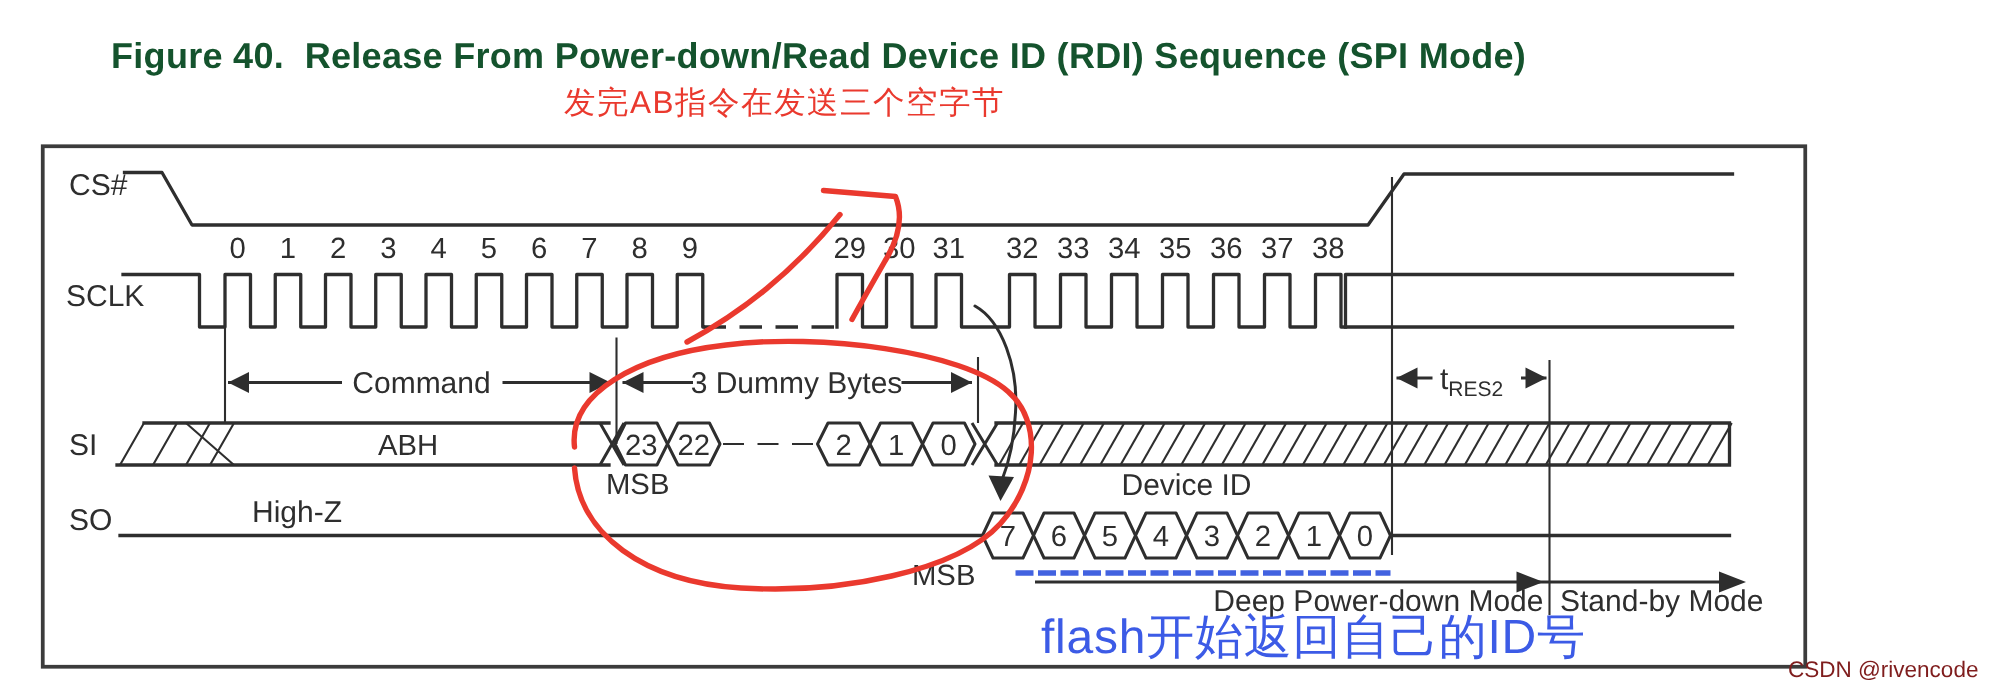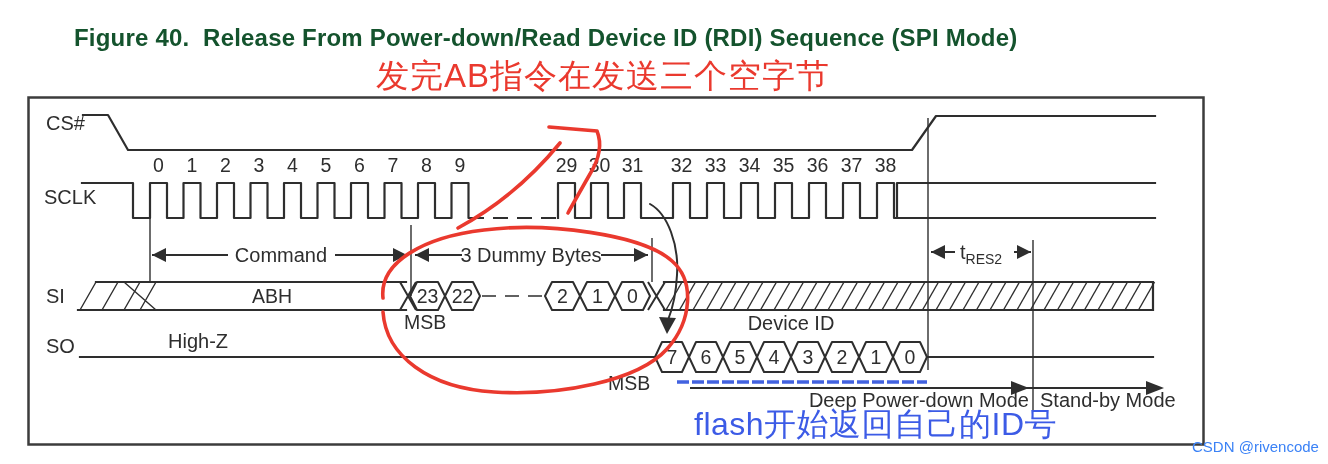--- a/index.html
+++ b/index.html
@@ -6,21 +6,21 @@
   body{
     width:1328px;height:464px;position:relative;background:#ffffff;
     font-family:"Liberation Sans",sans-serif;overflow:hidden;
   }
   .title{
     position:absolute;left:74px;top:24px;
     font-size:24px;font-weight:bold;color:#14532d;white-space:pre;letter-spacing:.2px;
   }
   .red-note{
     position:absolute;left:376px;top:54px;
-    font-size:33px;letter-spacing:1px;white-space:pre;
+    font-size:21px;letter-spacing:1px;white-space:pre;
   }
   .blue-note{
     position:absolute;left:694px;top:403px;
     font-size:32px;letter-spacing:.5px;white-space:pre;
   }
   .watermark{
     position:absolute;left:1192px;top:438px;
     font-size:15px;color:#b5b5b5;white-space:pre;
   }
   svg{position:absolute;left:0;top:0;}
@@ -215,13 +215,13 @@
   </g>
 
   <g>
     <path class="redpen" d="M 383 298 C 379 262, 424 237, 484 230 C 546 222, 642 234, 672 261 C 695 281, 692 321, 667 349 C 638 381, 560 396, 494 392 C 429 388, 386 356, 383 312"></path>
     <path class="redpen" d="M 458 228 C 495 208, 528 182, 560 143"></path>
     <path class="redpen" d="M 549 127 L 597 131 C 603 146, 598 161, 590 174 C 582 188, 574 202, 568 213"></path>
   </g>
 </svg>
 
 <div class="blue-note" style="color: rgb(60, 91, 230); text-align: right;">flash开始返回自己的ID号</div>
-<div class="watermark" style="color: #3b82f6; text-align: right;">CSDN @rivencode</div>
+<div class="watermark" style="color: #7f1d1d; text-align: right;">CSDN @rivencode</div>
 
 </body></html>

